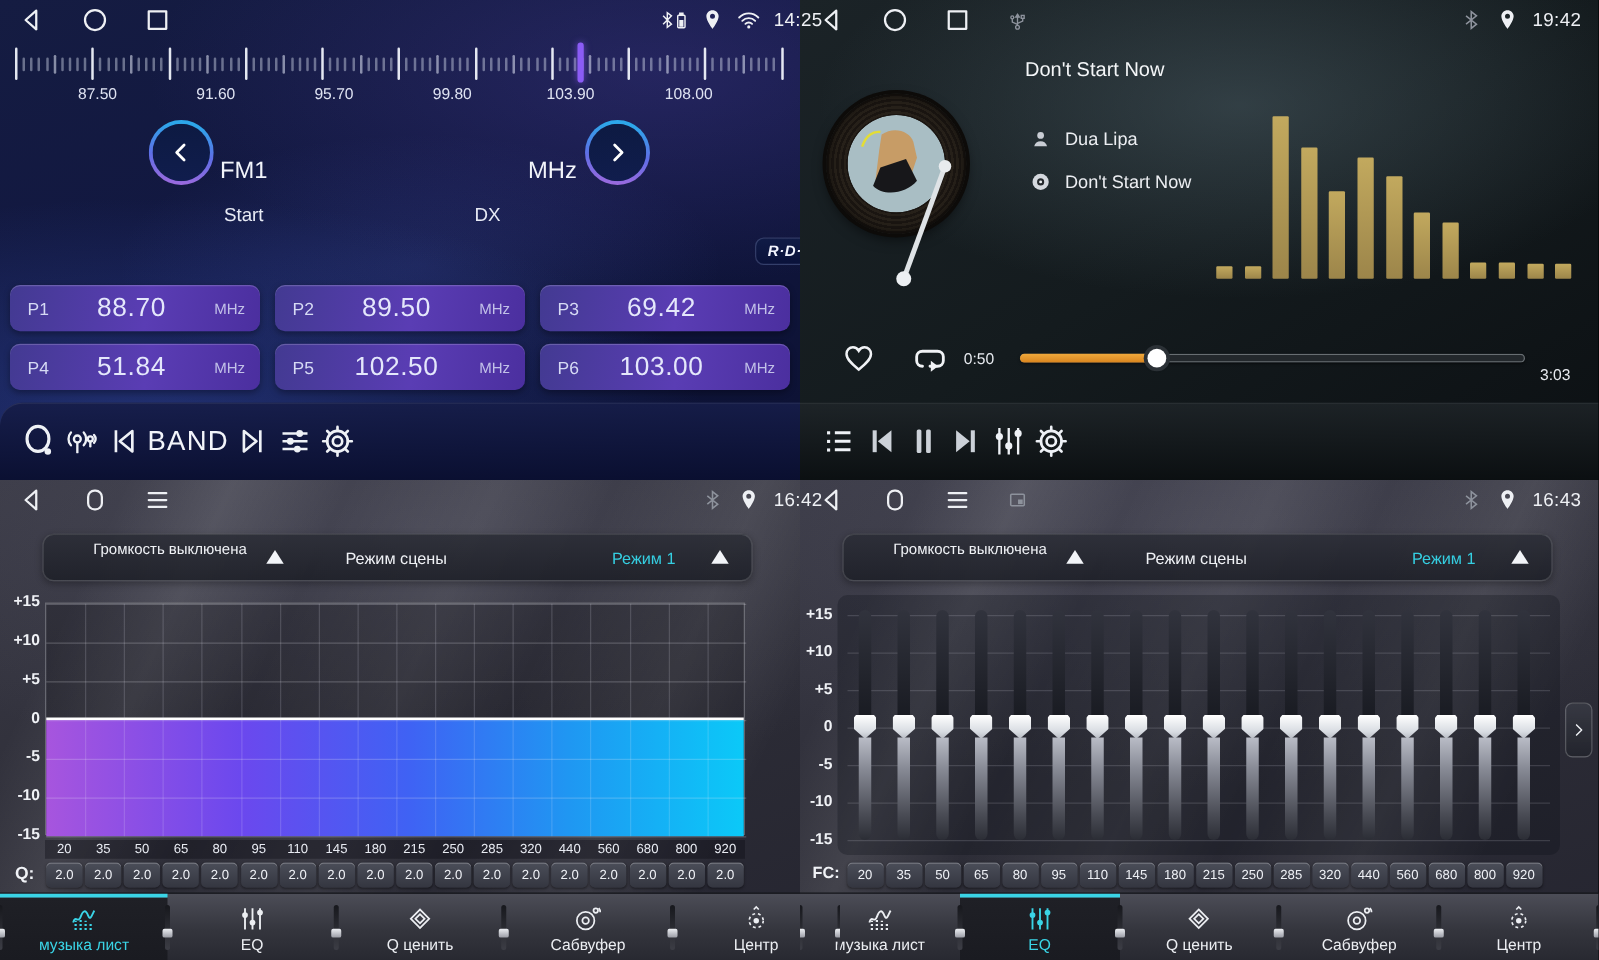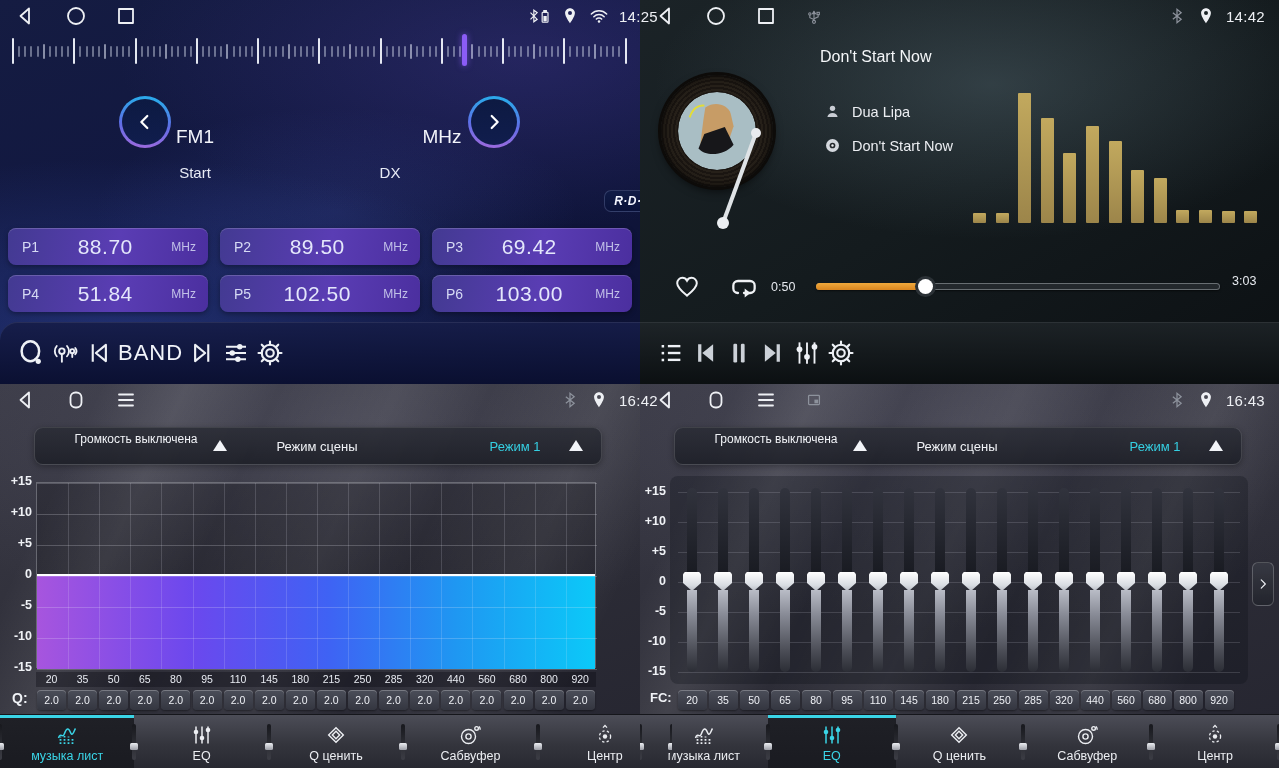--- a/index.html
+++ b/index.html
@@ -295,20 +295,28 @@
           <div class="tick"></div>
           <div class="tick"></div>
           <div class="tick mid"></div>
           <div class="tick"></div>
           <div class="tick"></div>
           <div class="tick"></div>
           <div class="tick"></div>
           <div class="tick major"></div>
         </div>
       <div class="dial-indicator" id="dialIndicator" style="left: 461.68px;"></div>
+      <div class="dial-labels" id="radioDialLabels">
+          <span class="dial-label" style="left: 78px;">87.50</span>
+          <span class="dial-label" style="left: 172.6px;">91.60</span>
+          <span class="dial-label" style="left: 267.2px;">95.70</span>
+          <span class="dial-label" style="left: 361.8px;">99.80</span>
+          <span class="dial-label" style="left: 456.4px;">103.90</span>
+          <span class="dial-label" style="left: 551px;">108.00</span>
+        </div>
     </div>
 
     <button class="chev-btn" style="left:119px;top:96px;">
         <span>
           <svg viewBox="0 0 24 24" fill="none" stroke="currentColor" stroke-width="2.4" stroke-linecap="round" stroke-linejoin="round">
             <polyline points="14.5,5.5 8,12 14.5,18.5"></polyline>
           </svg>
         </span>
       </button>
     <div class="t-abs band-label" style="left:160px;top:126px;width:70px;text-align:center;">FM1</div>
@@ -440,21 +448,21 @@
       <span class="sb-ic dim">
           <svg viewBox="0 0 24 24" fill="none" stroke="currentColor" stroke-width="1.5">
             <path d="M7 8l10 8-5 4V4l5 4-10 8"></path>
           </svg>
         </span>
       <span class="sb-ic">
           <svg viewBox="0 0 24 24">
             <path d="M12 2.6c-3.3 0-5.9 2.6-5.9 5.8 0 4.4 5.9 12.2 5.9 12.2s5.9-7.8 5.9-12.2c0-3.2-2.6-5.8-5.9-5.8zm0 8.2a2.4 2.4 0 110-4.8 2.4 2.4 0 010 4.8z" fill="currentColor"></path>
           </svg>
         </span>
-      <span class="sb-time">14:42</span>
+      <span class="sb-time">19:42</span>
     </div>
 
     <div class="track-title">Don't Start Now</div>
 
     <div class="vinyl">
       <div class="vinyl-art">
         <svg viewBox="0 0 80 80">
           <circle cx="40" cy="40" r="40" fill="#a9bec4"></circle>
           <path d="M28 16c10-7 23-3 26 6l3 13-7 21c-9 4-21 4-27-3l3-24z" fill="#c79c66"></path>
           <path d="M27 43l21-7 9 18c-9 11-28 13-36 4z" fill="#17171a"></path>
@@ -513,21 +521,21 @@
         <svg viewBox="0 0 24 24" fill="none" stroke="currentColor" stroke-width="1.7" stroke-linecap="round">
           <path d="M7.5 16.5c-2 0-3.5-1.5-3.5-3.3v-2.4C4 9 5.5 7.5 7.5 7.5h9c2 0 3.5 1.5 3.5 3.3v2.4c0 1.8-1.5 3.3-3.5 3.3h-4.5"></path>
           <polygon points="12.5,13.2 12.5,19.8 16.8,16.5" fill="currentColor" stroke="none"></polygon>
         </svg>
       </button>
     <span class="time-txt" style="left:131px;top:280px;">0:50</span>
     <div class="prog-track">
       <div class="prog-fill" id="progFill" style="width: 27%;"></div>
       <div class="prog-thumb" id="progThumb" style="left: calc(27% - 7px);"></div>
     </div>
-    <span class="time-txt" style="left:592px;top:274px;">3:03</span>
+    <span class="time-txt" style="left:592px;top:293px;">3:03</span>
 
     <div class="toolbar player-toolbar">
       <button class="tb-btn">
           <svg viewBox="0 0 24 24" stroke="currentColor" stroke-width="1.9" fill="currentColor">
             <line x1="9.5" y1="6.5" x2="19.5" y2="6.5"></line>
             <line x1="9.5" y1="12" x2="19.5" y2="12"></line>
             <line x1="9.5" y1="17.5" x2="19.5" y2="17.5"></line>
             <rect x="4.5" y="5.6" width="2" height="2" stroke="none"></rect>
             <rect x="4.5" y="11.1" width="2" height="2" stroke="none"></rect>
             <rect x="4.5" y="16.6" width="2" height="2" stroke="none"></rect>

